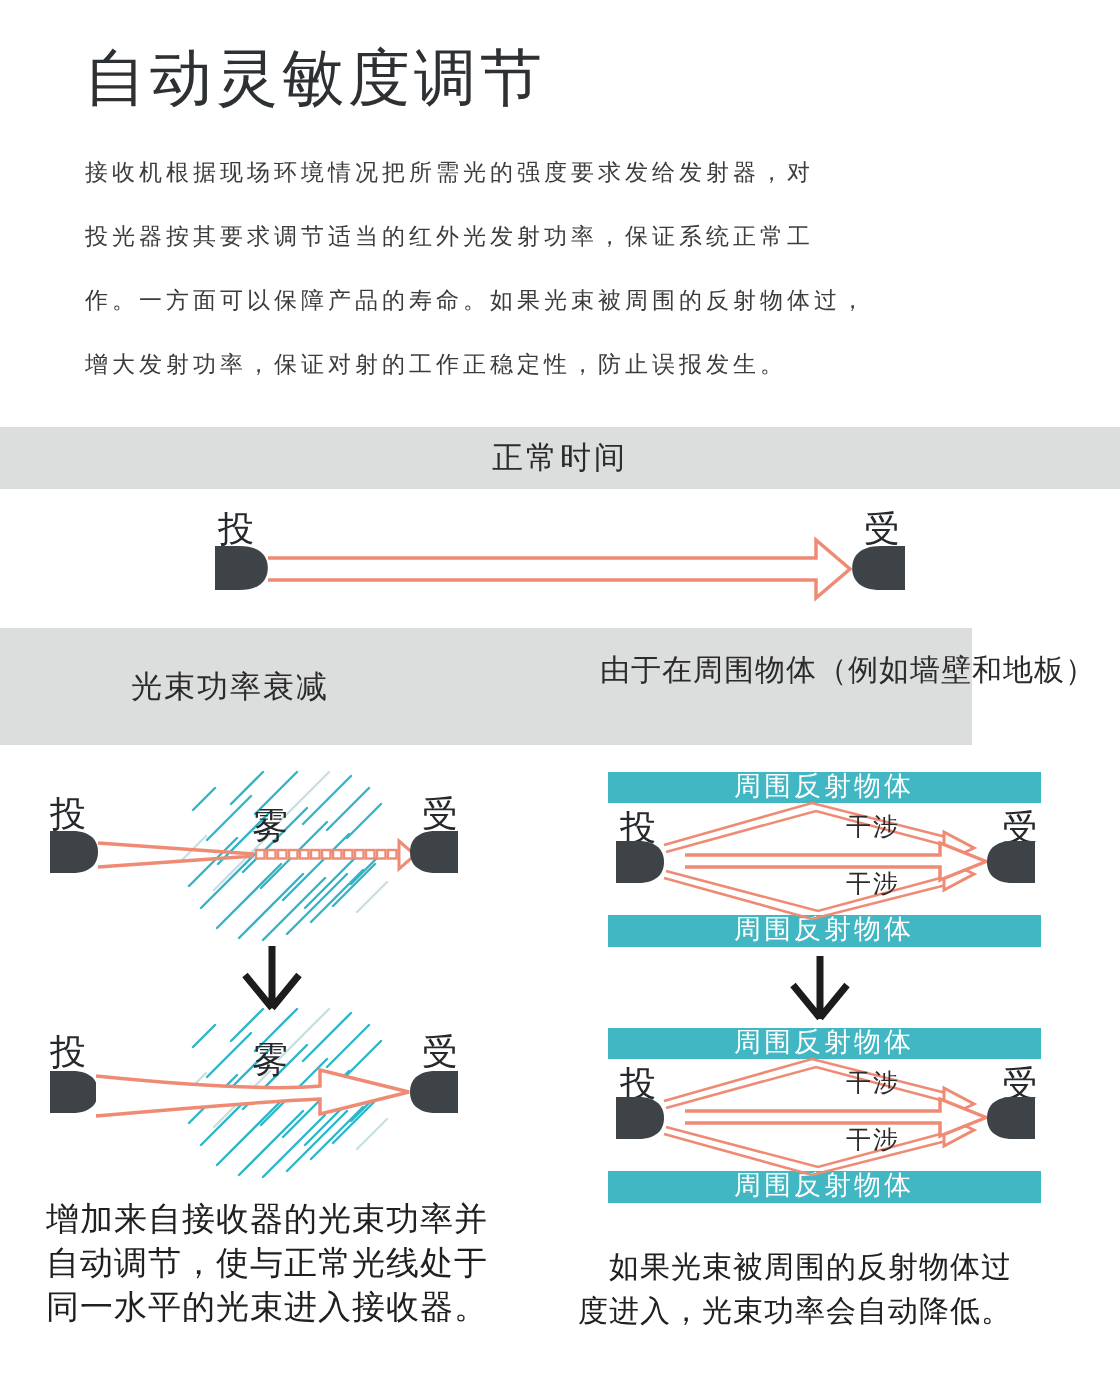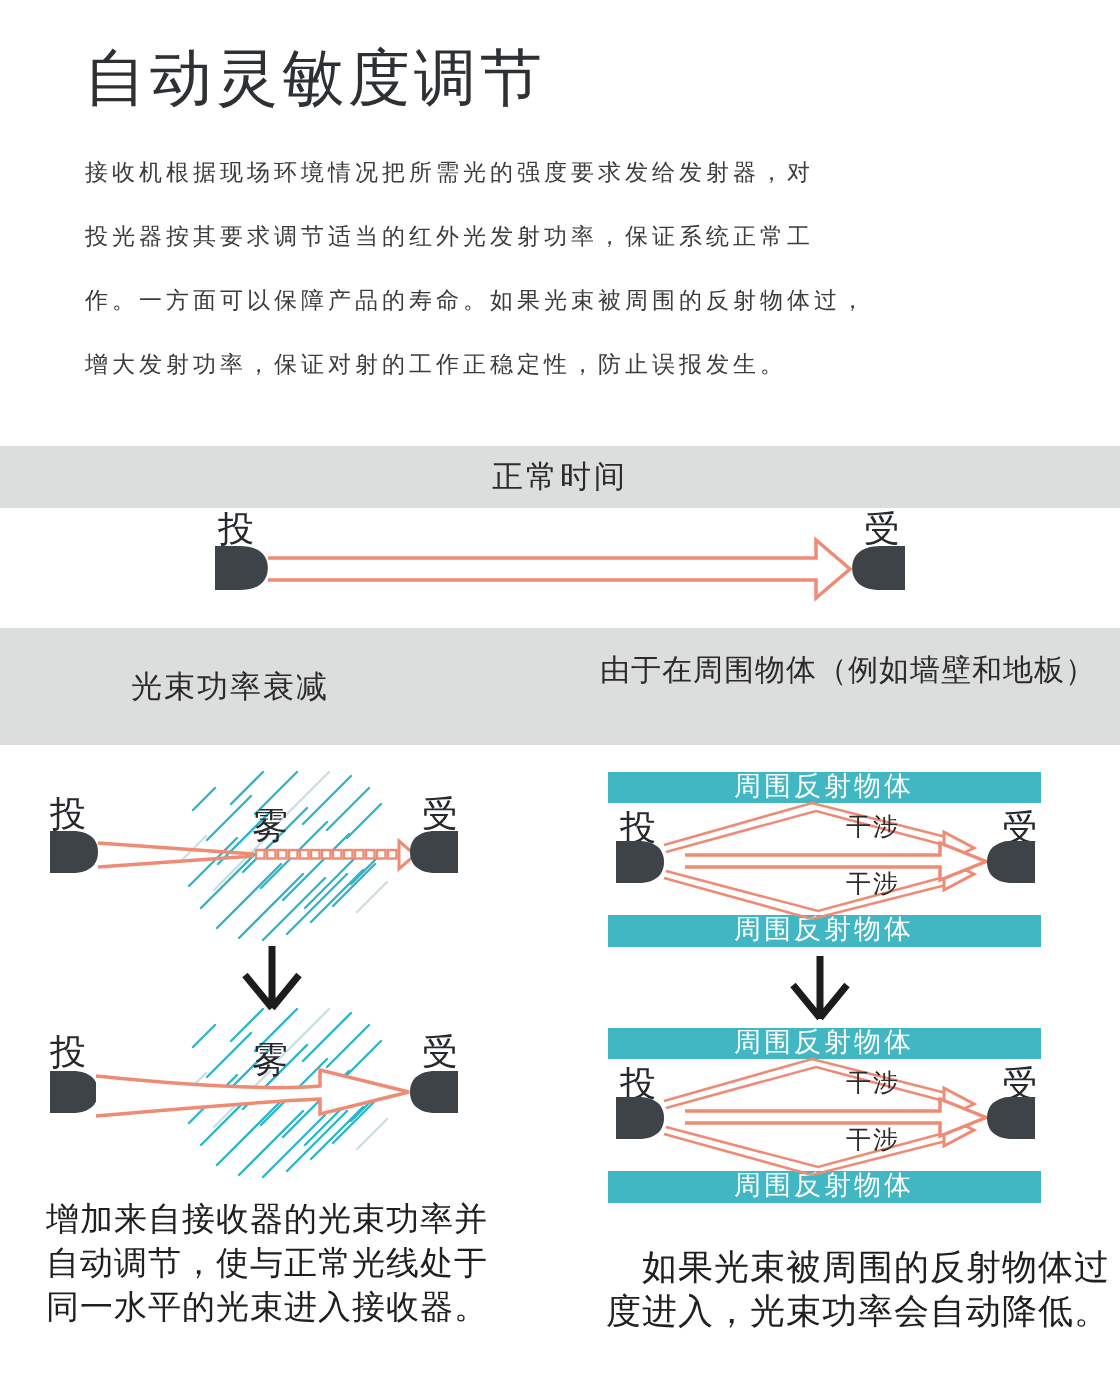--- a/index.html
+++ b/index.html
@@ -3,33 +3,33 @@
 <meta charset="utf-8">
 <style>
   html,body{margin:0;padding:0;background:#fff;}
   #page{position:relative;width:1120px;height:1381px;background:#ffffff;
         font-family:"Liberation Sans",sans-serif;overflow:hidden;}
   .title{position:absolute;left:84px;top:36px;font-size:62px;font-weight:normal;
          color:#2d3134;letter-spacing:4px;white-space:nowrap;}
   .intro{position:absolute;left:85px;top:140px;font-size:23px;line-height:64px;
          color:#3c3c3c;letter-spacing:4px;}
   .intro div{white-space:nowrap;}
-  .banner1{position:absolute;left:0;top:446px;width:1120px;height:62px;background:#dcdddd;
+  .banner1{position:absolute;left:0;top:427px;width:1120px;height:62px;background:#dcdddd;
            display:flex;align-items:center;justify-content:center;
            font-size:31px;color:#2b2b2b;letter-spacing:3px;}
-  .banner2{position:absolute;left:0;top:628px;width:1120px;height:117px;background:#dcdddd;color:#2b2b2b;}
+  .banner2{position:absolute;left:0;top:628px;width:972px;height:117px;background:#dcdddd;color:#2b2b2b;}
   .banner2-left{position:absolute;left:0;top:38px;width:460px;text-align:center;
                 font-size:31px;letter-spacing:2px;white-space:nowrap;}
   .banner2-right{position:absolute;left:568px;top:20px;font-size:30px;line-height:43px;
                  letter-spacing:1px;}
   .banner2-right div{white-space:nowrap;margin-left:32px;}
   .svg-stage{position:absolute;left:0;top:495px;width:1120px;height:715px;}
   .caption-left{position:absolute;left:46px;top:1197px;font-size:33px;line-height:44px;
                 color:#202020;letter-spacing:1px;}
-  .caption-right{position:absolute;left:606px;top:1245px;font-size:35px;line-height:44px;
+  .caption-right{position:absolute;left:578px;top:1245px;font-size:30px;line-height:44px;
                  color:#202020;letter-spacing:1px;}
   .caption-left div,.caption-right div{white-space:nowrap;text-align:right;}
   
   .cjk{font-size:36px;fill:#26292c;letter-spacing:1px;}
   .dev{fill:#3e4347;}
   .beam{fill:#ffffff;stroke:#ef8b74;stroke-width:3.5;stroke-linejoin:miter;}
   .beamline{fill:none;stroke:#ef8b74;stroke-width:3.5;}
   .beamline2{fill:none;stroke:#ef8b74;stroke-width:2.6;}
   .sq{fill:#ffffff;stroke:#ef8b74;stroke-width:2.4;}
   .tri{fill:#ffffff;stroke:#ef8b74;stroke-width:3;stroke-linejoin:miter;}

